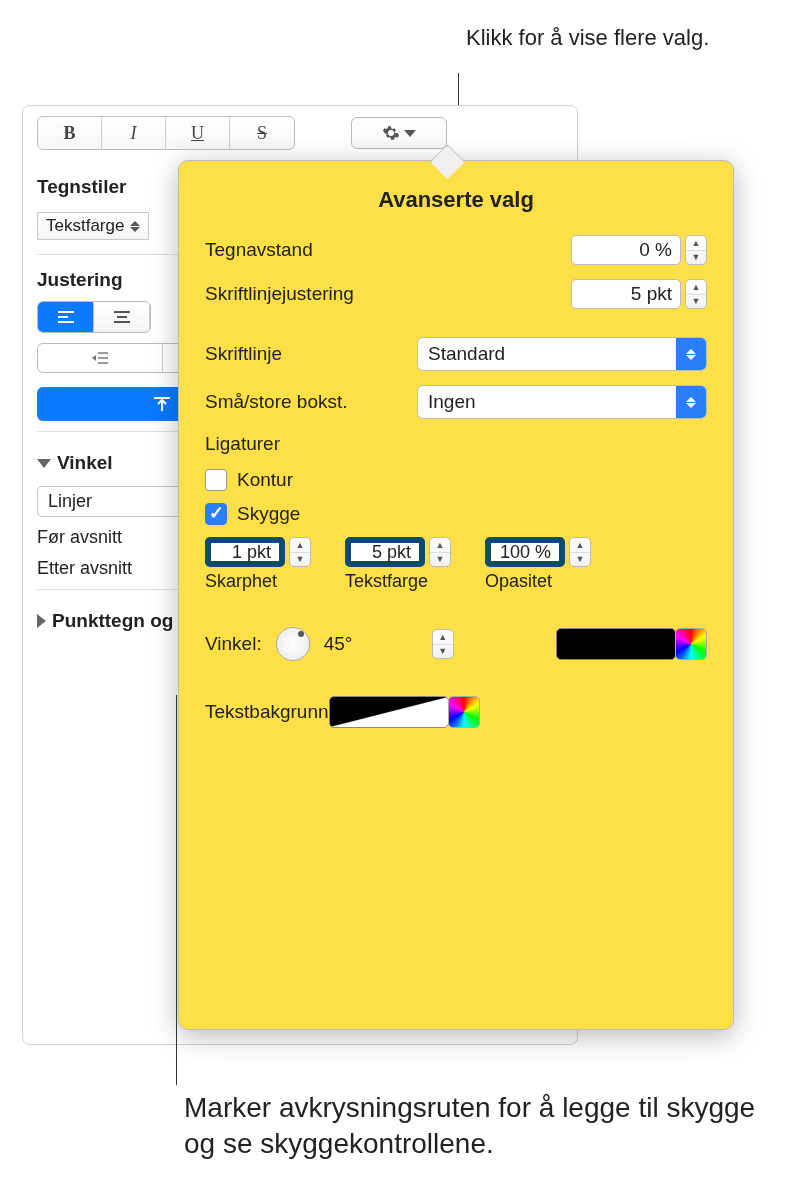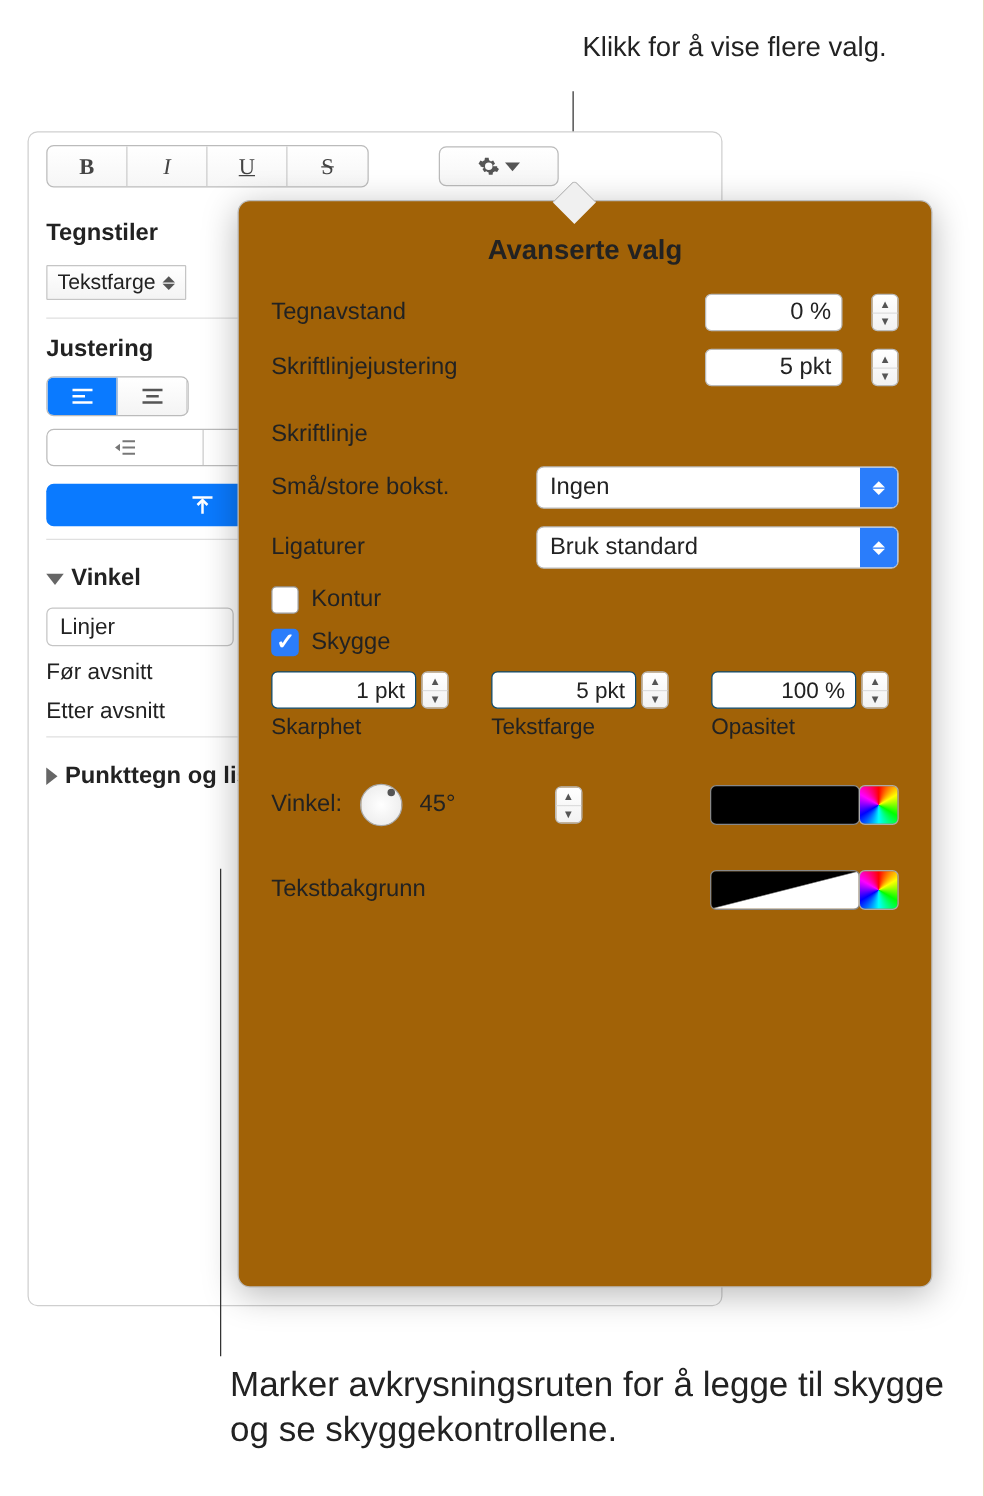--- a/index.html
+++ b/index.html
@@ -161,42 +161,42 @@
 .disclosure-row{display:flex;align-items:center;gap:6px;font-weight:600;font-size:19px;margin:20px 0 12px;}
 .tri{width:0;height:0;border-left:7px solid transparent;border-right:7px solid transparent;border-top:9px solid #666;}
 .tri-right{width:0;height:0;border-top:7px solid transparent;border-bottom:7px solid transparent;border-left:9px solid #666;}
 .field-box{border:1px solid #c5c5c5;border-radius:5px;padding:4px 10px;background:#fff;width:150px;margin:6px 0;}
 .plain-label{margin:10px 0;}
 
 
 .popover {
   position: absolute;
   top: 160px;
-  left: 190px;
+  left: 178px;
   width: 556px;
   height: 870px;
-  background: #a16207;
+  background: #fde047;
   border: 1px solid #bcbcbc;
   border-radius: 10px;
   box-shadow: 0 6px 28px rgba(0,0,0,0.28);
   padding: 20px 26px;
 }
 .popover::before{
   content:"";
   position:absolute;
   top:-12px; left:256px;
   width:24px;height:24px;
   background:#f0f0f0;
   border-left:1px solid #bcbcbc;
   border-top:1px solid #bcbcbc;
   transform:rotate(45deg);
   border-top-left-radius:4px;
 }
 .pop-title{text-align:center;font-weight:600;font-size:22px;margin:6px 0 22px;}
-.form-row{display:flex;align-items:center;justify-content:space-between;margin:14px 0;font-size:19px;gap:19px;}
+.form-row{display:flex;align-items:center;justify-content:space-between;margin:14px 0;font-size:19px;}
 .form-row .lab{flex:1;}
 .num-field{
   display:flex;align-items:center;background:#fff;border:1px solid #bbb;border-radius:5px;
   width:110px;height:30px;
 }
 .num-field span{flex:1;text-align:right;padding:0 8px;}
 .stepper-standalone{
   display:flex;flex-direction:column;border:1px solid #bbb;border-radius:5px;
   background:linear-gradient(#fff,#f2f2f2);width:22px;height:30px;margin-left:4px;
 }
@@ -216,33 +216,33 @@
 .section-space{margin-top:28px;}
 .chk-row{display:flex;align-items:center;gap:10px;margin:12px 0;font-size:19px;}
 .chk{width:22px;height:22px;border:1px solid #999;border-radius:4px;background:#fff;position:relative;}
 .chk.checked{background:#2a7dfb;border-color:#2a7dfb;}
 .chk.checked::after{content:"✓";color:#fff;position:absolute;top:-2px;left:3px;font-size:18px;font-weight:bold;}
 
 .triple-row{display:flex;gap:34px;margin:12px 0 4px;}
 .triple-col{display:flex;flex-direction:column;align-items:flex-start;}
 .triple-col .field-pair{display:flex;align-items:center;}
 .triple-col .nf2{
-  background:#fff;border:1px solid #0c4a6e;border-radius:5px;width:116px;height:30px;
+  background:#fff;border:6px solid #0c4a6e;border-radius:5px;width:80px;height:30px;
   display:flex;align-items:center;justify-content:flex-end;padding:0 8px;font-size:18px;
 }
 .triple-col .sublab{font-size:18px;margin-top:4px;}
 
 .angle-row{display:flex;align-items:center;gap:14px;margin:35px 0;font-size:19px;}
 .dial{width:34px;height:34px;border:1px solid #aaa;border-radius:50%;background:radial-gradient(#fff,#e8e8e8);position:relative;}
 .dial::after{content:"";position:absolute;width:6px;height:6px;background:#555;border-radius:50%;top:3px;right:5px;}
 .color-swatch{width:120px;height:32px;border:1px solid #888;border-radius:5px;background:#000;}
 .color-picker-btn{width:32px;height:32px;border:1px solid #aaa;border-radius:5px;background:conic-gradient(red,yellow,lime,cyan,blue,magenta,red);margin-left:-1px;}
 .color-combo{display:flex;align-items:center;}
 
-.bg-row{display:flex;align-items:center;justify-content:space-between;margin-top:30px;font-size:19px;}
+.bg-row{display:flex;align-items:center;justify-content:flex-start;margin-top:30px;font-size:19px;}
 .bg-swatch{width:120px;height:32px;border:1px solid #888;border-radius:5px;background:linear-gradient(to bottom right,#000 0%,#000 49%,#fff 51%,#fff 100%);}
 
 .chevron-down{width:0;height:0;border-left:6px solid transparent;border-right:6px solid transparent;border-top:7px solid #555;}
 .chevrons{display:flex;flex-direction:column;gap:1px;}
 .chev-u{width:0;height:0;border-left:5px solid transparent;border-right:5px solid transparent;border-bottom:5px solid #555;}
 .chev-d{width:0;height:0;border-left:5px solid transparent;border-right:5px solid transparent;border-top:5px solid #555;}
 
 .gear-icon{width:18px;height:18px;}
 </style>
 </head>
@@ -378,42 +378,42 @@
       <span>5 pkt</span>
     </div>
     <div class="stepper-standalone">
       <div class="stepper-arrow">▲</div>
       <div class="stepper-arrow">▼</div>
     </div>
   </div>
 
   <div class="form-row section-space">
     <div class="lab">Skriftlinje</div>
+    <div class="select-box">
+      <span>Standard</span>
+      <div class="select-cap">
+          <div class="cap-arrow cap-up"></div>
+          <div class="cap-arrow cap-down"></div>
+        </div>
+    </div>
   </div>
 
   <div class="form-row">
     <div class="lab">Små/store bokst.</div>
     <div class="select-box">
       <span>Ingen</span>
       <div class="select-cap">
           <div class="cap-arrow cap-up"></div>
           <div class="cap-arrow cap-down"></div>
         </div>
     </div>
   </div>
 
   <div class="form-row">
     <div class="lab">Ligaturer</div>
-    <div class="select-box">
-      <span>Bruk standard</span>
-      <div class="select-cap">
-          <div class="cap-arrow cap-up"></div>
-          <div class="cap-arrow cap-down"></div>
-        </div>
-    </div>
   </div>
 
   <div class="chk-row section-space">
     <div class="chk"></div>
     <span>Kontur</span>
   </div>
   <div class="chk-row">
     <div class="chk checked"></div>
     <span>Skygge</span>
   </div>

